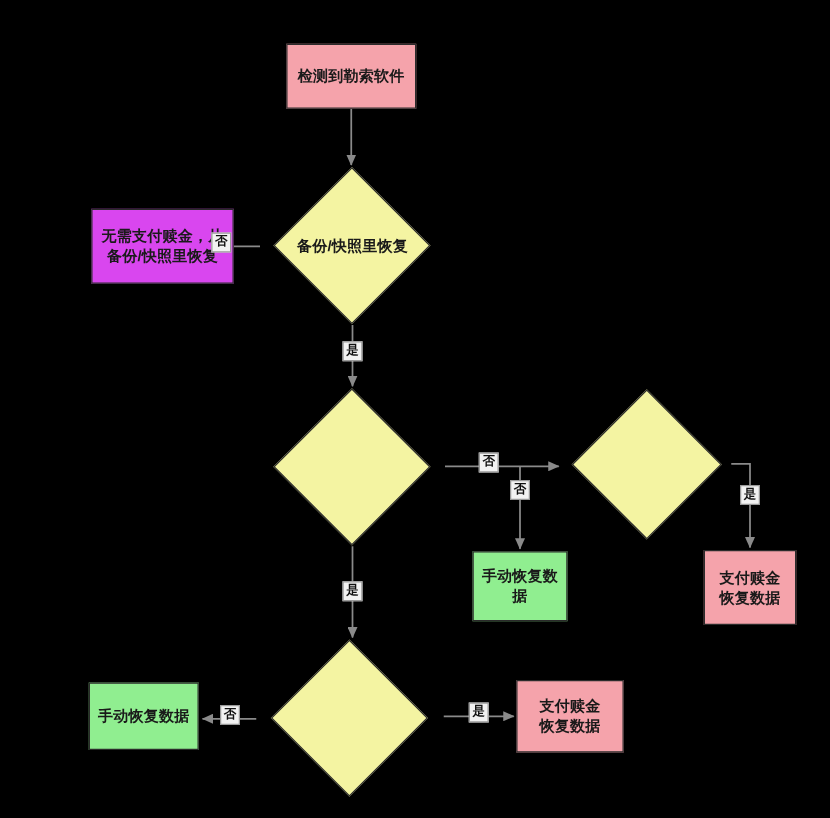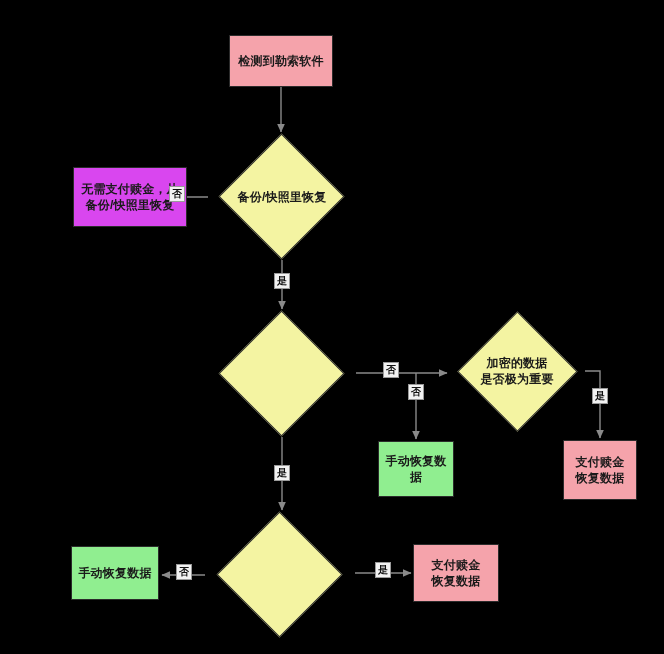--- a/index.html
+++ b/index.html
@@ -107,22 +107,20 @@
       </div>
       <div class="node rect" style="left: 33px; top: 167px; width: 114px; height: 60px; background: #d946ef; margin-left: 40px;">
         <span class="node-label">无需支付赎金，从
 备份/快照里恢复</span>
       </div>
       <div class="node diamond" style="left: 208px; top: 311px; width: 148px; height: 126px;">
         <div class="dshape" style="width: 89.082px; height: 89.082px; left: 29.459px; top: 18.459px; background: rgb(244, 244, 162); border: 1px solid rgb(43, 43, 43);"></div>
       </div>
       <div class="node diamond" style="left: 449px; top: 311px; width: 136px; height: 120px;">
         <div class="dshape" style="width: 84.84px; height: 84.84px; left: 25.58px; top: 17.58px; background: rgb(244, 244, 162); border: 1px solid rgb(43, 43, 43);"></div>
-        <span class="node-label">加密的数据
-是否极为重要</span>
       </div>
       <div class="node rect" style="left: 378px; top: 441px; width: 76px; height: 56px; background: rgb(144, 238, 144);">
         <span class="node-label">手动恢复数据</span>
       </div>
       <div class="node rect" style="left: 563px; top: 440px; width: 74px; height: 60px; background: rgb(245, 163, 171);">
         <span class="node-label">支付赎金
 恢复数据</span>
       </div>
       <div class="node diamond" style="left: 205px; top: 512px; width: 150px; height: 126px;">
         <div class="dshape" style="width: 89.082px; height: 89.082px; left: 30.459px; top: 18.459px; background: rgb(244, 244, 162); border: 1px solid rgb(43, 43, 43);"></div>

